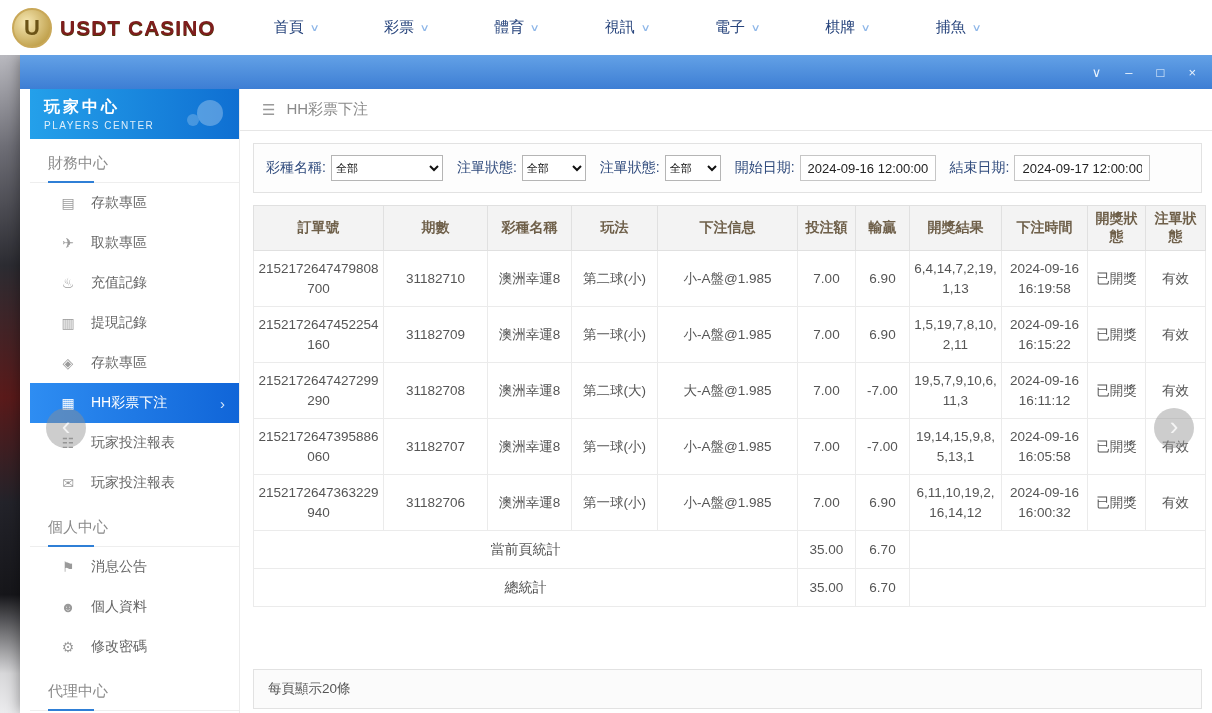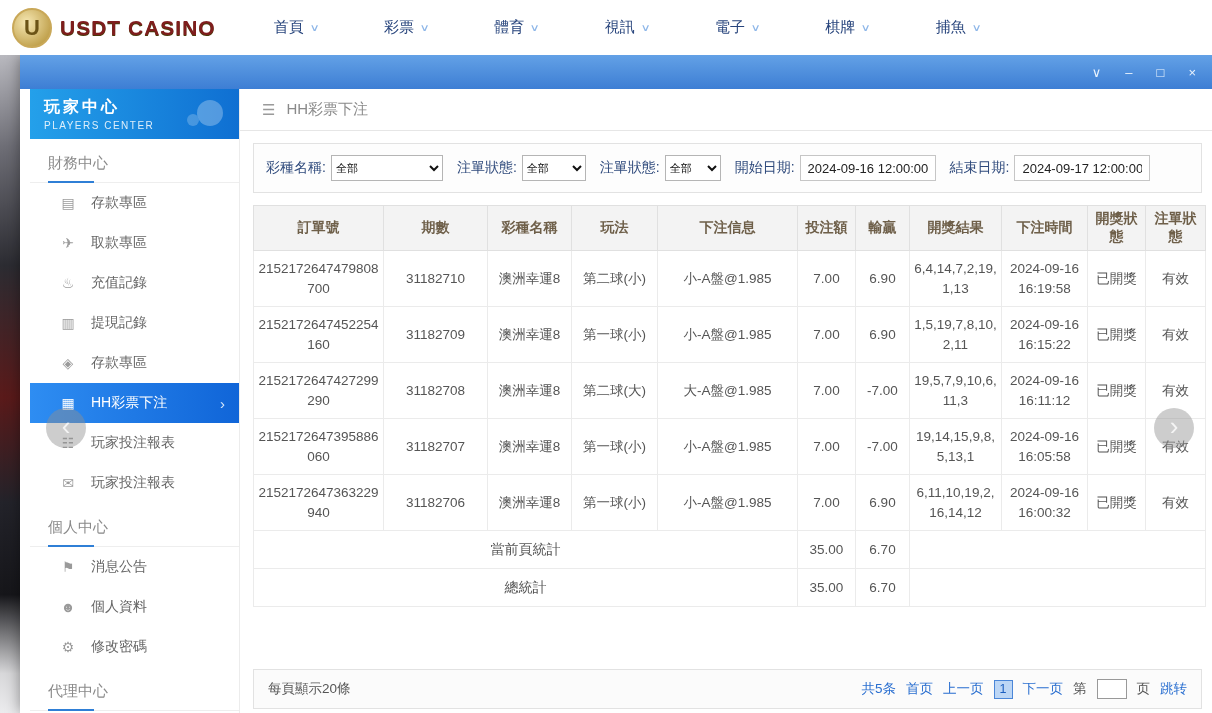--- a/index.html
+++ b/index.html
@@ -321,31 +321,20 @@
                 <td class="sum-label" colspan="5">總統計</td>
                 <td>35.00</td>
                 <td>6.70</td>
                 <td class="sum-empty" colspan="4"></td>
               </tr>
             </tbody>
         </table>
 
         <div class="pager">
           <span>每頁顯示20條</span>
-          <div class="pager-right">
-            <span class="pg-total">共5条</span>
-            <a class="pg-link">首页</a>
-            <a class="pg-link">上一页</a>
-            <span class="pg-current">1</span>
-            <a class="pg-link">下一页</a>
-            <span class="pg-text">第</span>
-            <input class="pg-input" style="">
-            <span class="pg-text">页</span>
-            <a class="pg-link">跳转</a>
-          </div>
         </div>
 
       </div>
     </main>
   </div>
 
   <div class="carousel-arrow left">‹</div>
   <div class="carousel-arrow right">›</div>
 </div>
 

